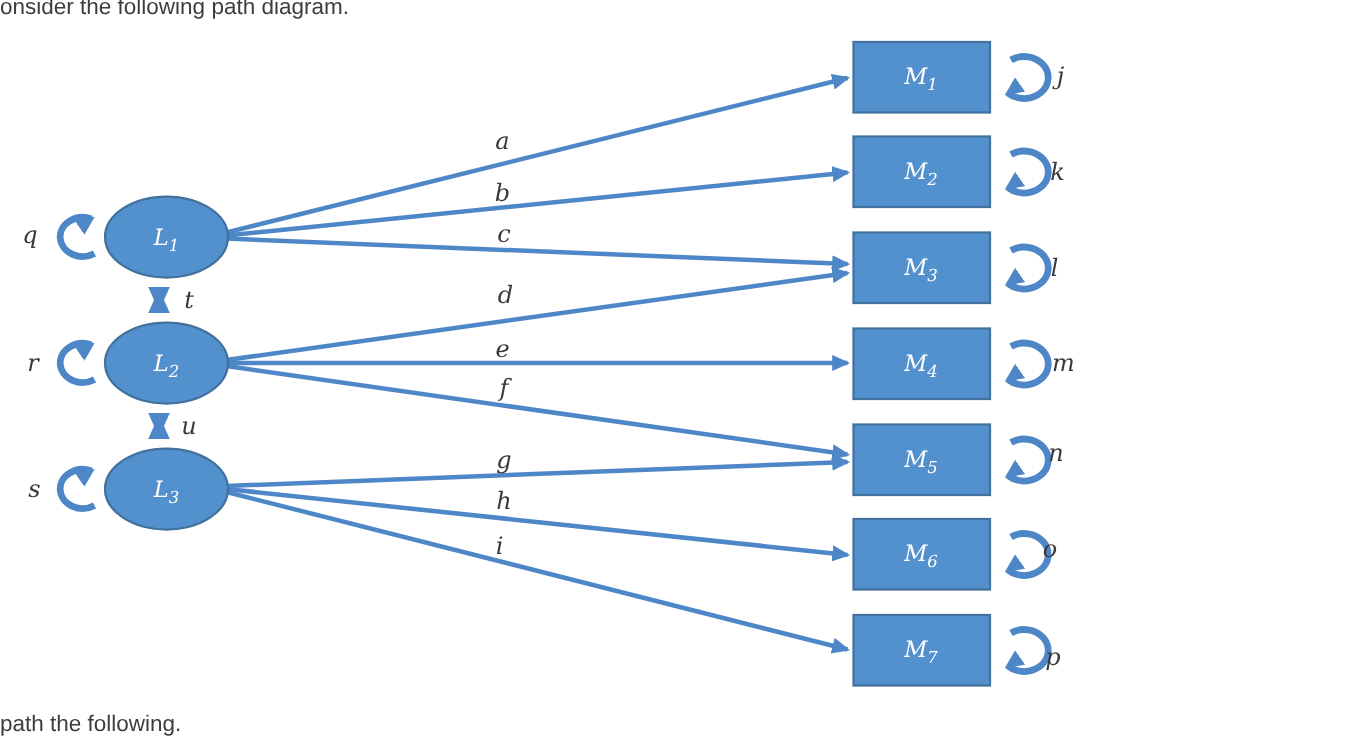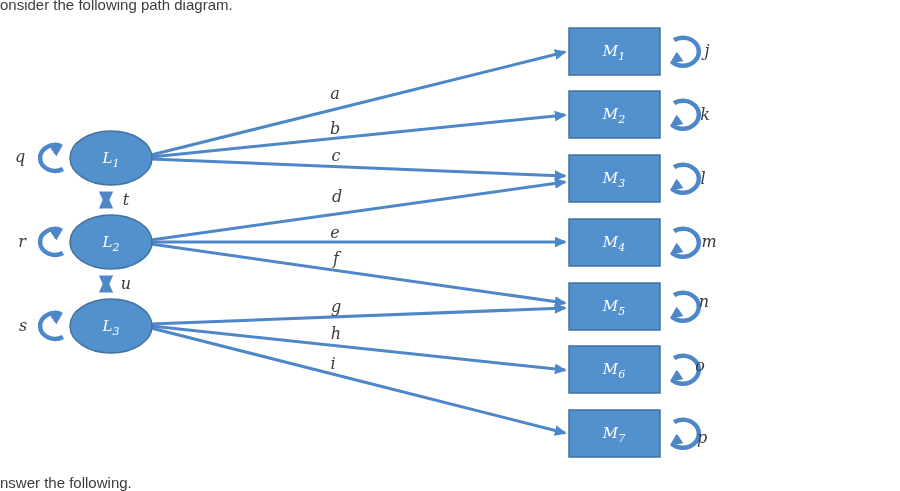--- a/index.html
+++ b/index.html
@@ -111,13 +111,13 @@
   <text class="mathlabel" x="704" y="307">n</text>
   <text class="mathlabel" x="700" y="371">o</text>
   <text class="mathlabel" x="702" y="443">p</text>
 
   <line class="dbl" x1="106" y1="195" x2="106" y2="205" marker-start="url(#mArrowRev)" marker-end="url(#mArrow)"></line>
   <line class="dbl" x1="106" y1="279" x2="106" y2="289" marker-start="url(#mArrowRev)" marker-end="url(#mArrow)"></line>
   <text class="mathlabel" x="126" y="205">t</text>
   <text class="mathlabel" x="126" y="289">u</text>
 </svg>
 
-<div class="doc-text" id="footer-text">nswer the following.</div>
+<div class="doc-text" id="footer-text">path the following.</div>
 
 </body></html>

